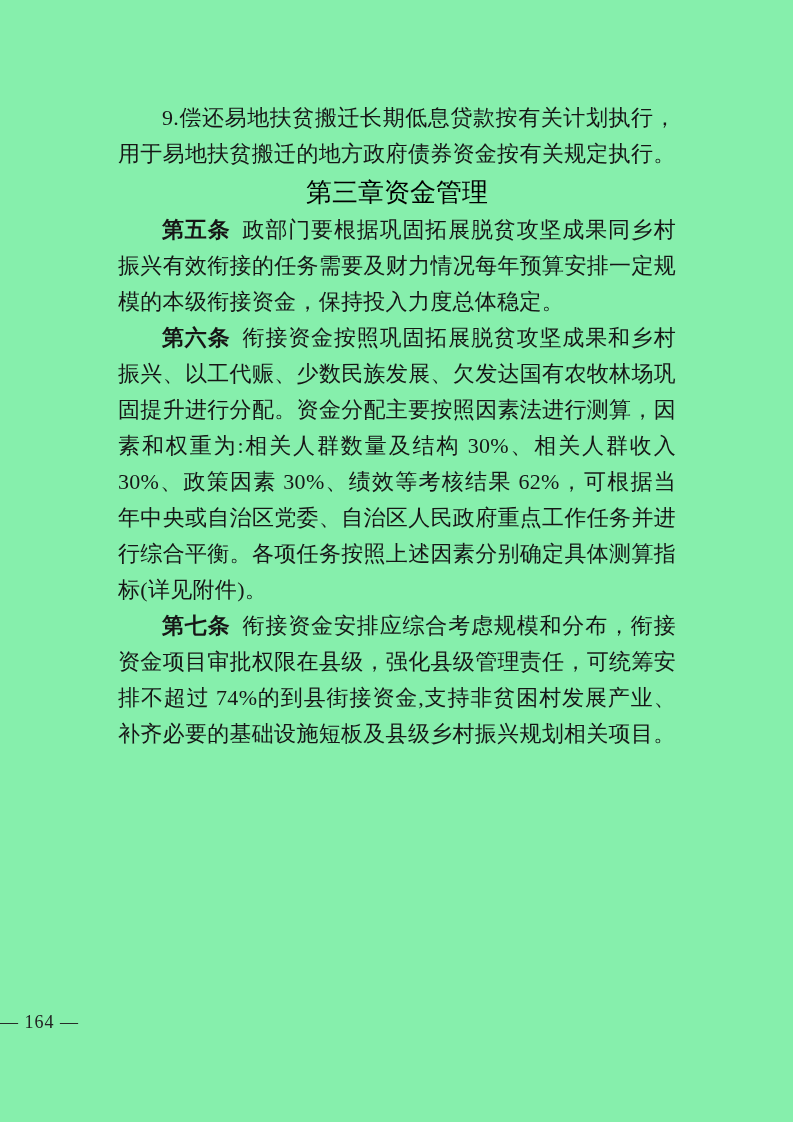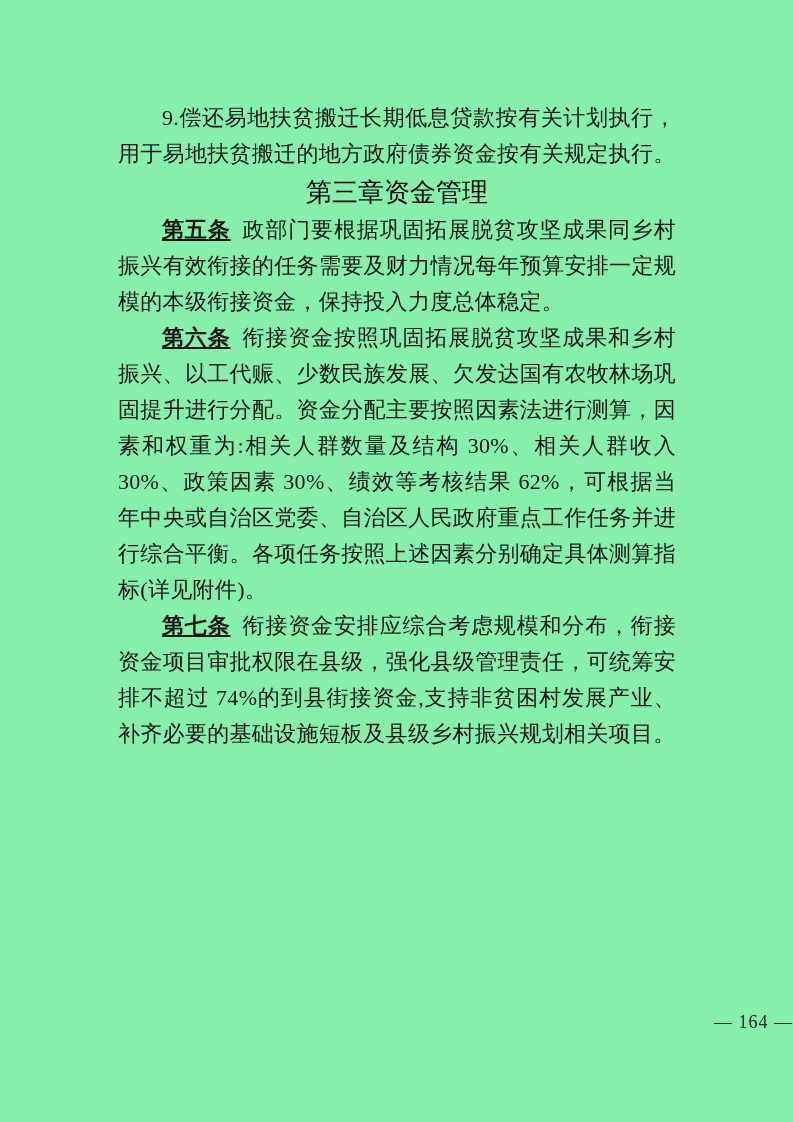--- a/index.html
+++ b/index.html
@@ -29,37 +29,36 @@
     text-align: justify;
     text-justify: inter-ideograph;
     text-align-last: left;
     text-indent: 2em;
     letter-spacing: 0.3px;
   }
   .lead {
     font-family: "Liberation Sans", "DejaVu Sans", sans-serif;
     font-weight: 700;
     margin-right: 0.55em;
-    text-decoration: underline;
   }
   .chapter-heading {
     margin: 0;
     font-family: "Liberation Sans", "DejaVu Sans", sans-serif;
     font-weight: 400;
     font-size: 26px;
     line-height: 40px;
     text-align: center;
     color: #000000;
   }
   .page-number {
     position: absolute;
     left: 0;
     right: 0;
     top: 1010px;
-    text-align: right;
+    text-align: left;
     font-size: 18px;
     line-height: 24px;
     color: #222222;
     letter-spacing: 1px;
   }
 </style>
 </head>
 <body>
 
 <div class="page">

